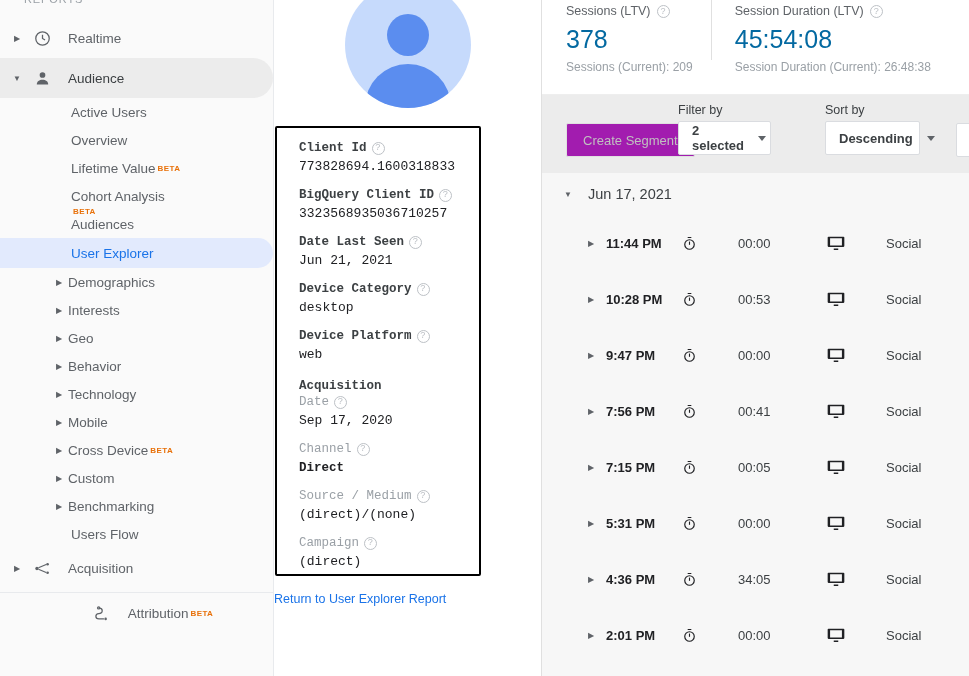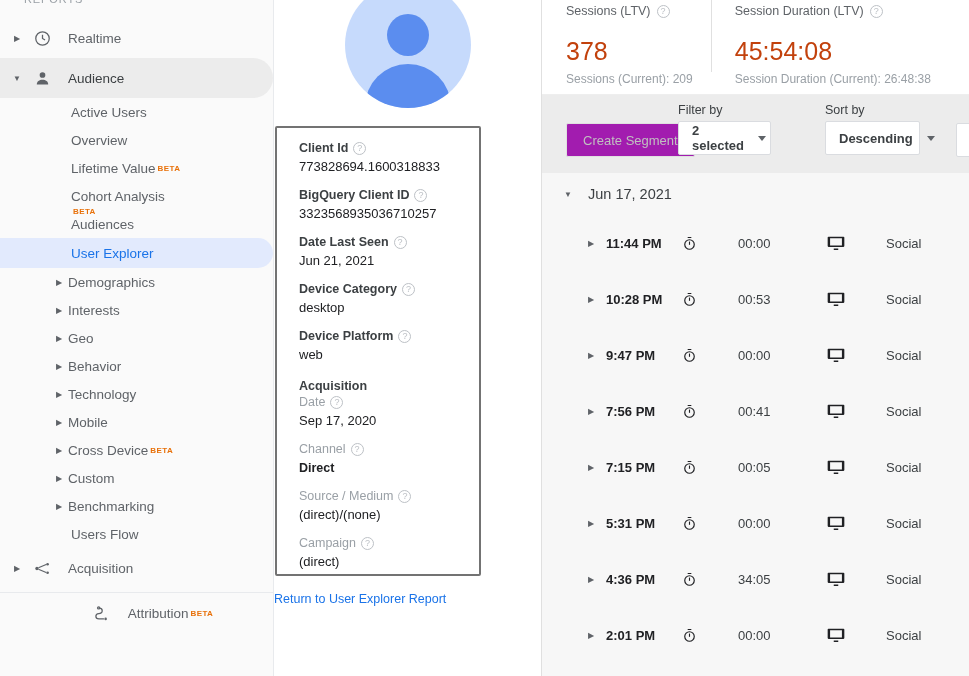--- a/index.html
+++ b/index.html
@@ -96,24 +96,25 @@
     width: 42px; height: 42px; border-radius: 50%; background: #5b8def;
   }
   .avatar .body {
     position: absolute; left: 50%; top: 82px; transform: translateX(-50%);
     width: 86px; height: 62px; border-radius: 43px 43px 0 0; background: #5b8def;
   }
 
   .redbox {
     position: absolute; left: 1px; top: 126px;
     width: 206px; height: 450px;
-    border: 2px solid #737373;
+    border: 2px solid #000000;
     border-radius: 2px;
     background: #fff;
     padding: 12px 0 0 22px;
+    font-family: Liberation Mono, monospace;
   }
   .field { margin-bottom: 11px; }
   .field:last-child { margin-bottom: 0; }
   .f-label {
     font-size: 12.5px; color: #3c4043; font-weight: 700;
     display: flex; align-items: center; gap: 5px;
     line-height: 17px;
   }
   .f-label.soft { color: #9aa0a6; font-weight: 400; font-size: 12.5px; }
   .f-value {
@@ -146,21 +147,21 @@
     border-bottom: 1px solid #eee;
   }
   .metric { padding: 0 18px 0 24px; position: relative; }
   .metric + .metric::before {
     content:""; position:absolute; left:0; top:-2px; bottom:14px; width:1px; background:#e0e0e0;
   }
   .m-title {
     font-size: 12.5px; color: #5f6368;
     display: flex; align-items: center; gap: 6px; line-height: 18px;
   }
-  .m-big { font-size: 25px; color: #c2410c; line-height: 34px; margin-top: 14px; font-weight: 400; }
+  .m-big { font-size: 25px; color: #0369a1; line-height: 34px; margin-top: 2px; font-weight: 400; }
   .m-sub { font-size: 12px; color: #9aa0a6; margin-top: 4px; white-space: nowrap; }
 
   .toolbar {
     height: 78px; background: #ececec;
     position: relative;
   }
   .tb-item { position: absolute; }
   .tb-label { font-size: 12.5px; color: #3c4043; margin-bottom: 4px; }
   .btn-flat {
     height: 34px; border: 1px solid #e0e0e0; background: #a21caf;

